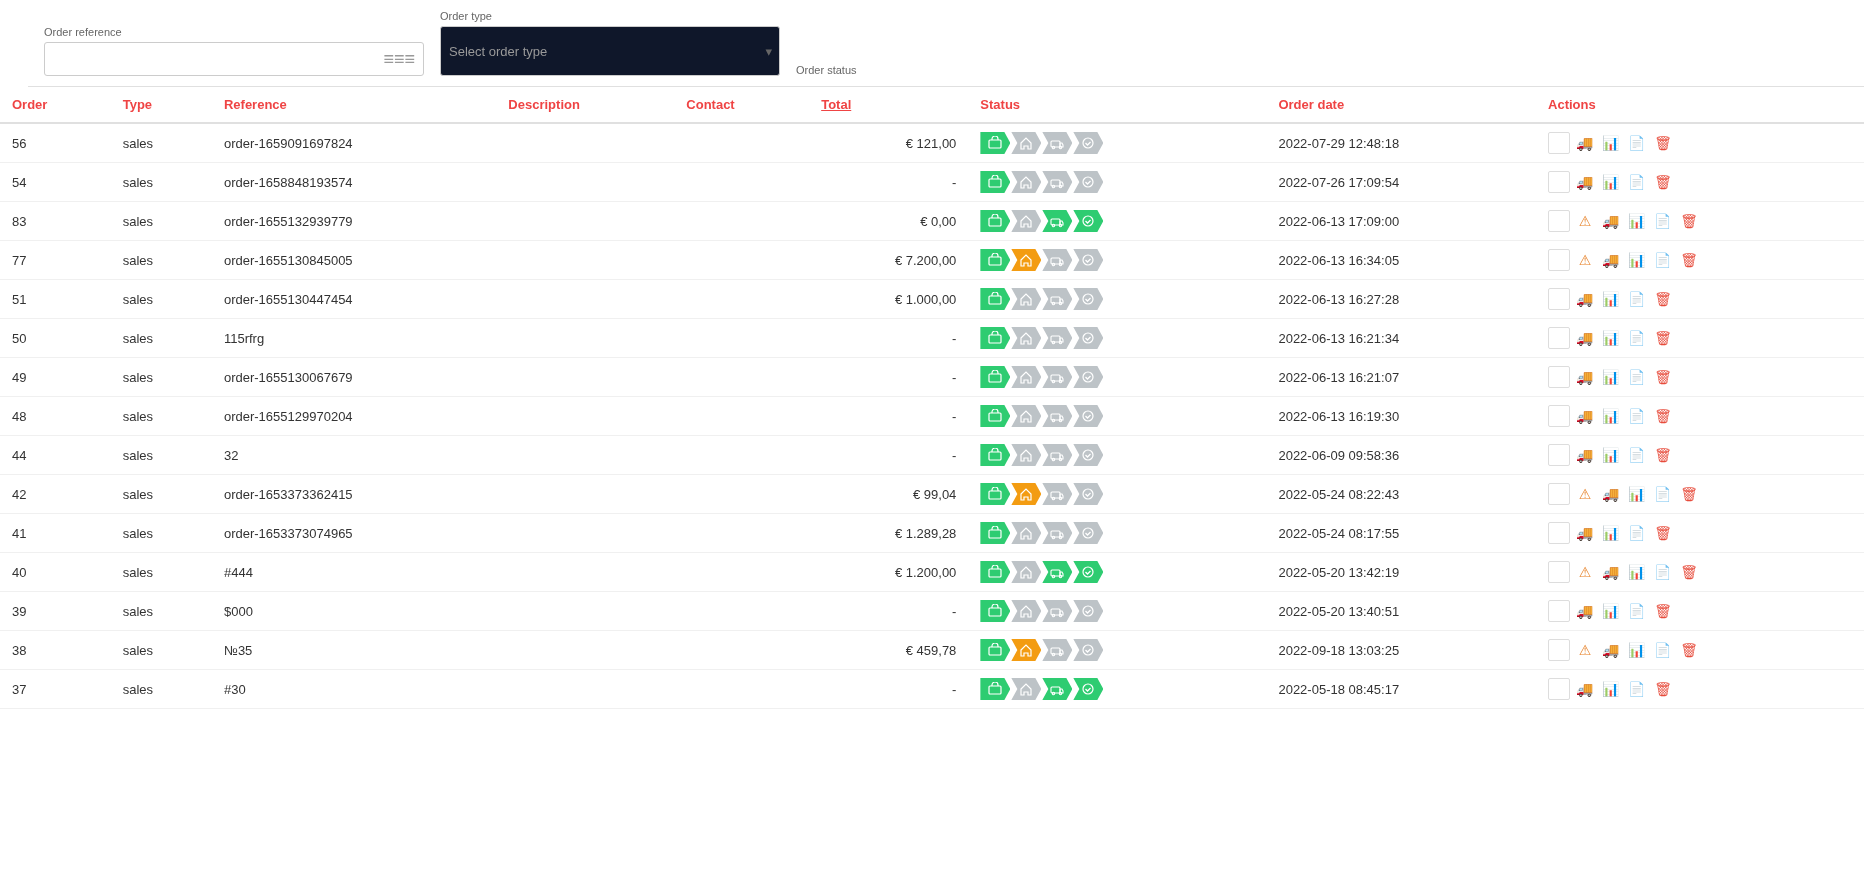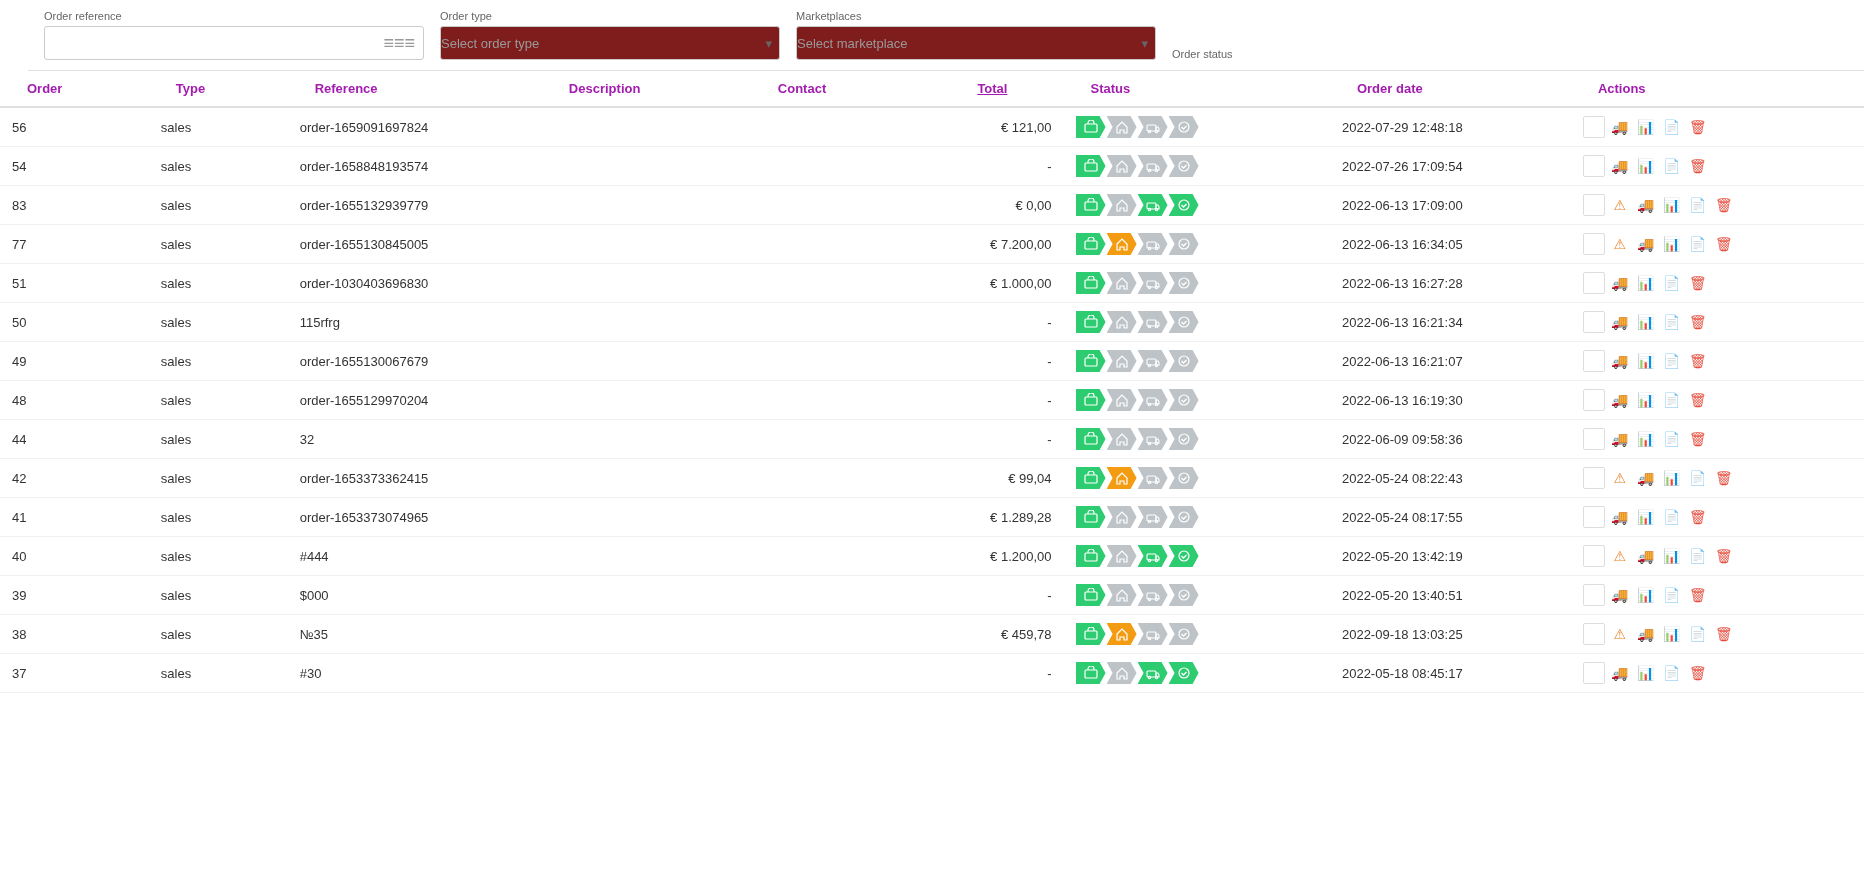--- a/index.html
+++ b/index.html
@@ -39,25 +39,25 @@
       border: none;
       outline: none;
       font-size: 13px;
       width: 100%;
       color: #333;
     }
 
     .filter-group select {
       border: 1px solid #ccc;
       border-radius: 3px;
-      background: #7f1d1d;
-      padding: 5px 28px 5px 0;
+      background: #0f172a;
+      padding: 5px 28px 5px 8px;
       font-size: 13px;
       color: #999;
-      height: 34px;
+      height: 50px;
       appearance: none;
       -webkit-appearance: none;
       cursor: pointer;
       width: 100%;
     }
 
     .select-wrap {
       position: relative;
     }
 
@@ -96,25 +96,25 @@
     table {
       width: 100%;
       border-collapse: collapse;
     }
 
     thead tr {
       border-bottom: 2px solid #e0e0e0;
     }
 
     thead th {
-      padding: 10px 27px;
+      padding: 10px 12px;
       text-align: left;
       font-weight: bold;
       font-size: 13px;
-      color: #a21caf;
+      color: #ef4444;
       white-space: nowrap;
     }
 
     tbody tr {
       border-bottom: 1px solid #f0f0f0;
     }
 
     tbody td {
       padding: 8px 12px;
       font-size: 13px;
@@ -172,21 +172,21 @@
     .action-btn.red { color: #e74c3c; }
 
     .total-right {
       text-align: right;
     }
 
     .status-col {
       min-width: 160px;
     }
 
-    .th-total { text-align: center; text-decoration: underline; }
+    .th-total { text-align: left; text-decoration: underline; }
   </style>
 </head>
 <body>
 
 <div class="filter-bar">
 
   <div class="filter-group order-ref-wrap">
     <label>Order reference</label>
     <div class="input-wrap">
       <input type="text" style="">
@@ -196,28 +196,20 @@
 
   <div class="filter-group order-type-wrap">
     <label>Order type</label>
     <div class="select-wrap">
       <select>
         <option value="">Select order type</option>
       </select>
     </div>
   </div>
 
-  <div class="filter-group marketplace-wrap">
-    <label>Marketplaces</label>
-    <div class="select-wrap">
-      <select>
-        <option value="">Select marketplace</option>
-      </select>
-    </div>
-  </div>
 
   <div class="filter-group status-wrap">
     <label>Order status</label>
   </div>
 </div>
 
 <table>
   <thead>
     <tr>
       <th>Order</th>
@@ -418,21 +410,21 @@
             <div class="action-btn blue">🚚</div>
             <div class="action-btn orange">📊</div>
             <div class="action-btn teal">📄</div>
             <div class="action-btn red">🗑</div>
           </div>
         </td>
   </tr>
       <tr>
     <td>51</td>
     <td>sales</td>
-    <td>order-1030403696830</td>
+    <td>order-1655130447454</td>
     <td></td>
     <td></td>
     <td class="total-right">€ 1.000,00</td>
     <td class="status-col">
           <div class="status-pipeline">
             <div class="status-step" style="background:#2ecc71; clip-path: polygon(0 0, calc(100% - 6px) 0, 100% 50%, calc(100% - 6px) 100%, 0 100%)">
               <svg width="14" height="14" viewBox="0 0 14 14" fill="none">
                 <rect x="1" y="4" width="12" height="8" rx="1" stroke="white" stroke-width="1.2"></rect>
                 <path d="M4 4V3a3 3 0 016 0v1" stroke="white" stroke-width="1.2"></path>
               </svg>

